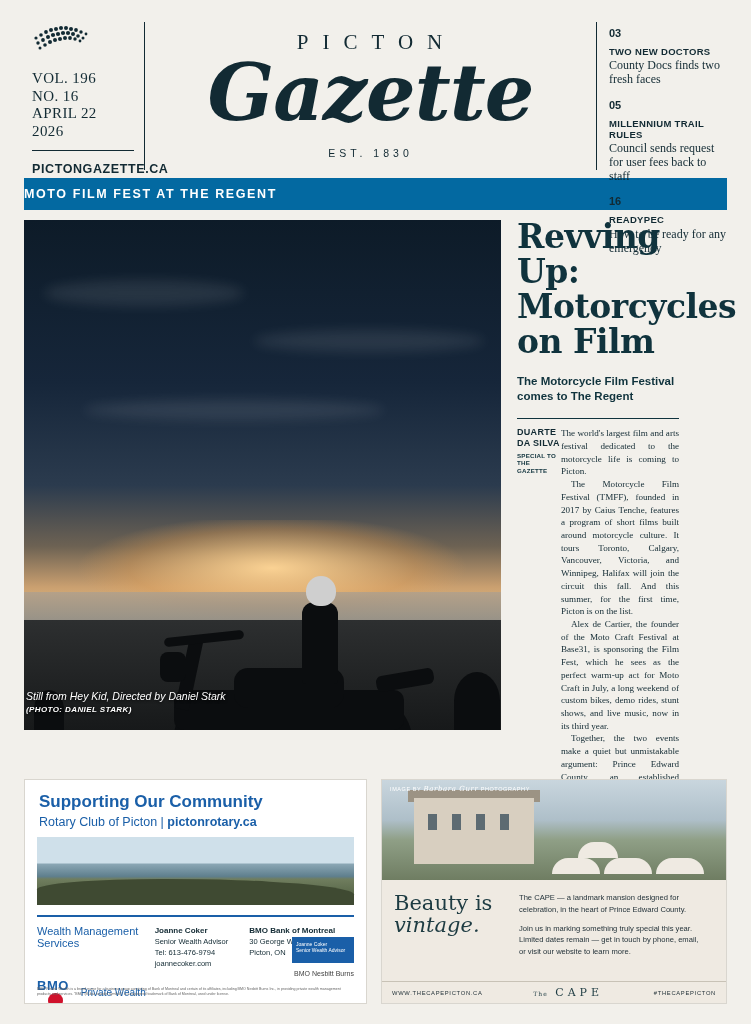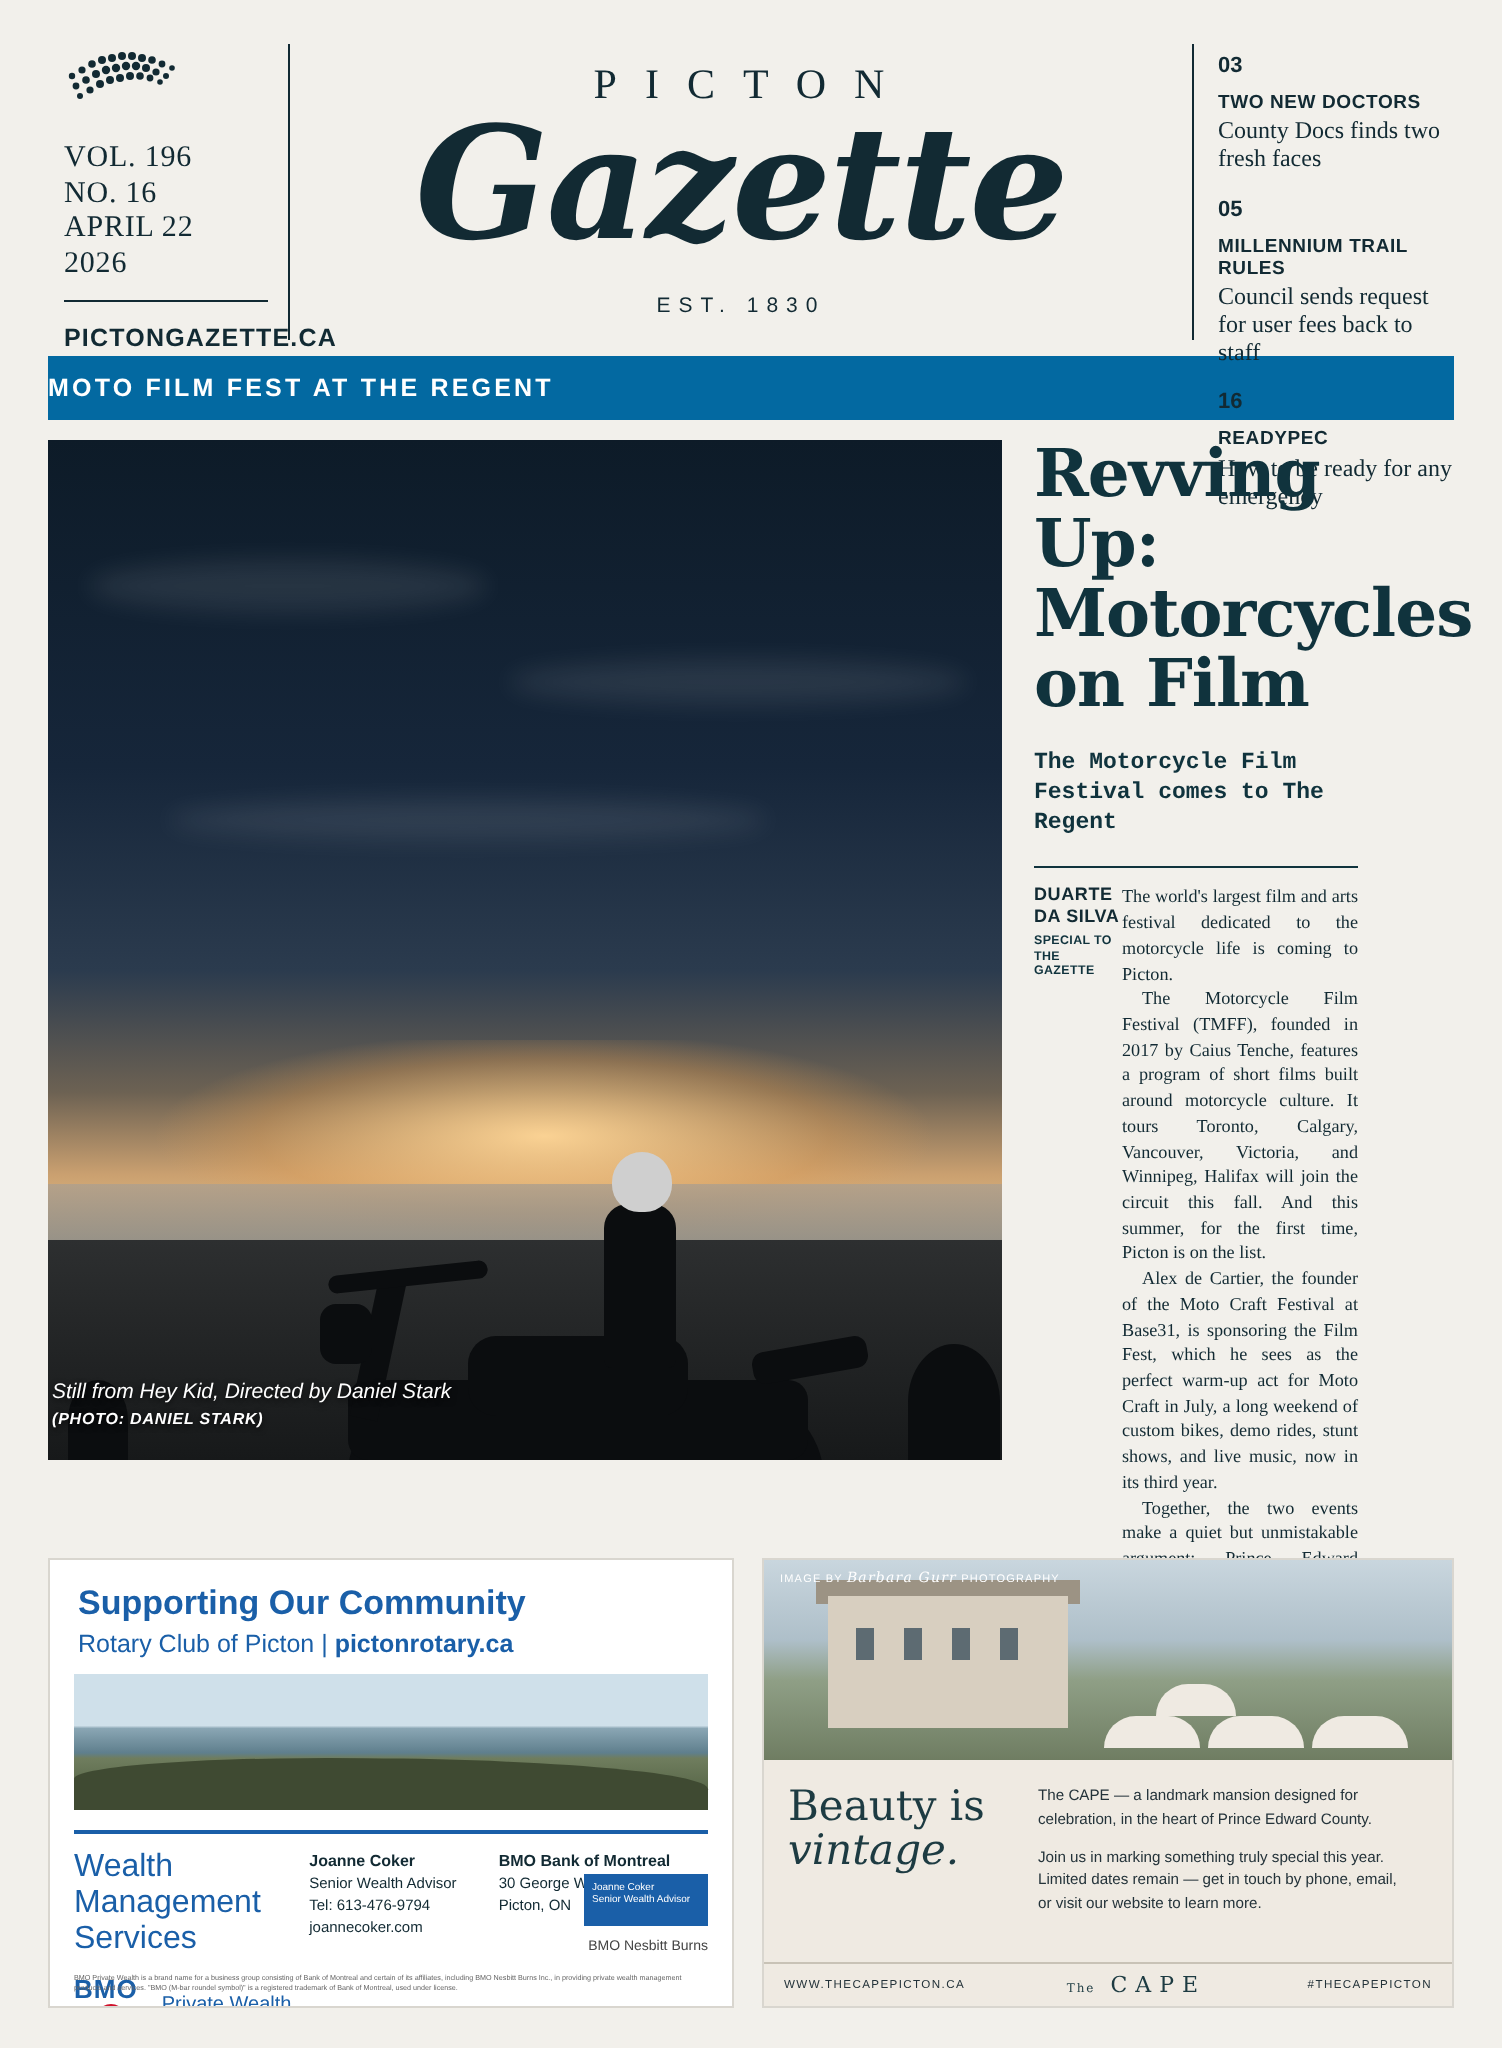--- a/index.html
+++ b/index.html
@@ -62,21 +62,21 @@
   .headlamp { left:136px; top:432px; width:26px; height:30px; border-radius:8px; }
   .bike-tail { left:352px; top:452px; width:58px; height:16px; border-radius:6px; transform:rotate(-10deg); }
   .grass { position:absolute; bottom:0; background:#0b0d0f; }
 
   .cap { position:absolute; left:2px; bottom:16px; color:#fff; font-family:"Liberation Sans", sans-serif; text-shadow:0 1px 3px rgba(0,0,0,.8);font-style:italic; }
   .cap .c1 { font-size:10.5px; }
   .cap .c2 { font-size:8px; font-weight:bold; letter-spacing:.4px; margin-top:3px; }
 
   .story-col { width:178px; padding-left:16px; }
   .headline { font-family:"DejaVu Serif", serif; font-weight:bold; font-size:33px; line-height:1.06; letter-spacing:-.5px; color:#10333d; }
-  .subhead { font-family:Liberation Mono, monospace; font-weight:bold; font-size:11.5px; line-height:1.32; color:#10333d; margin-top:14px; }
+  .subhead { font-family:Liberation Sans, sans-serif; font-weight:bold; font-size:11.5px; line-height:1.32; color:#10333d; margin-top:14px; }
   .byline-row { display:flex; margin-top:14px; border-top:1px solid #10333d; padding-top:8px; }
   .byline { width:44px; flex:0 0 44px; font-family:"Liberation Sans", sans-serif; }
   .byline .bn { font-size:9px; font-weight:bold; letter-spacing:.3px; line-height:1.15; }
   .byline .bt { font-size:6.2px; font-weight:bold; letter-spacing:.2px; margin-top:4px; line-height:1.2; color:#10333d; }
   .body { font-family:"Liberation Serif", serif; font-size:9.1px; line-height:1.40; text-align:justify; }
   .body p { margin:0 0 0 0; text-indent:10px; }
   .body p.first { text-indent:0; }
   .kicker { font-family:"Liberation Sans", sans-serif; font-weight:bold; font-size:9.5px; letter-spacing:.4px; margin:8px 0 3px; }
   .cont { font-family:"Liberation Sans", sans-serif; font-weight:bold; font-size:6.2px; letter-spacing:.3px; text-align:right; margin-top:6px; }
 
@@ -86,21 +86,21 @@
   .bmo-top { padding:12px 14px 0; }
   .bmo-h { font-family:"Liberation Sans", sans-serif; font-size:17px; font-weight:bold; color:#1a5fa8; }
   .bmo-s { font-family:"Liberation Sans", sans-serif; font-size:12.5px; color:#1a5fa8; margin-top:3px; }
   .bmo-s b { font-weight:bold; }
   .bmo-photo { margin:8px 12px 0; height:68px;
     background:linear-gradient(#cfe0ea 0%, #cfe0ea 38%, #8aa6b4 40%, #5f7f8d 58%, #6f7d5e 62%, #4b5a3c 100%); position:relative; }
   .bmo-photo .shore { position:absolute; left:0; right:0; bottom:0; height:26px; background:#3f4a32; border-radius:40% 60% 0 0; }
   .bmo-divider { height:2px; background:#1a5fa8; margin:10px 12px 0; }
   .bmo-cols { display:flex; padding:8px 12px 0; font-family:"Liberation Sans", sans-serif; }
   .bmo-c1 { width:118px; }
-  .bmo-wm { font-size:16px; color:#1a5fa8; }
+  .bmo-wm { font-size:11px; color:#1a5fa8; }
   .bmo-c2 { width:95px; font-size:7.5px; line-height:1.45; }
   .bmo-c2 b { font-size:8px; }
   .bmo-c3 { width:105px; font-size:7.5px; line-height:1.45; }
   .bmo-c3 b { font-size:8px; }
   .bmo-bottom { display:flex; align-items:center; padding:8px 12px 0; }
   .bmo-logo { display:flex; align-items:center;flex-direction:column; }
   .bmo-word { font-family:"Liberation Sans", sans-serif; font-weight:bold; font-size:13px; color:#1a5fa8; letter-spacing:.5px; }
   .bmo-round { width:15px; height:15px; border-radius:50%; background:#d0112b; margin-left:5px; }
   .bmo-pw { font-family:"Liberation Sans", sans-serif; font-size:10px; color:#1a5fa8; margin-left:12px; }
   .bmo-card { position:absolute; right:12px; bottom:40px; width:62px; height:26px; background:#1a5fa8; color:#fff;

